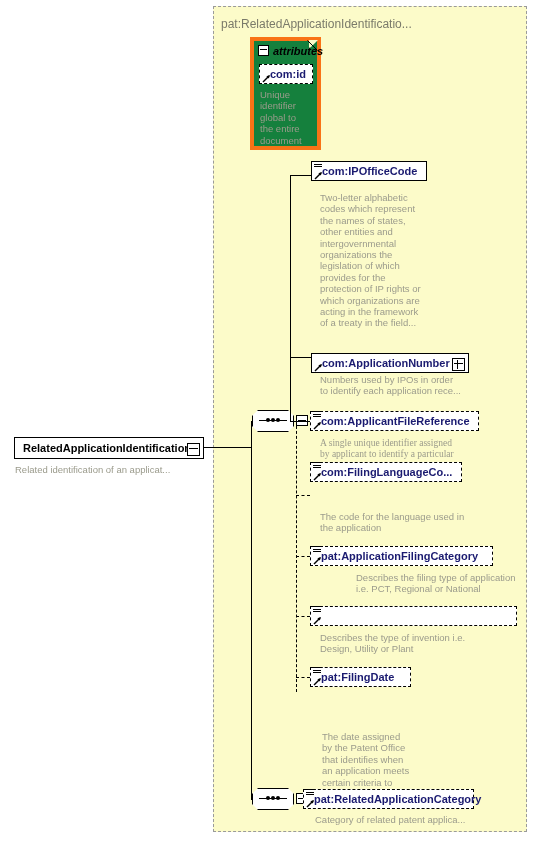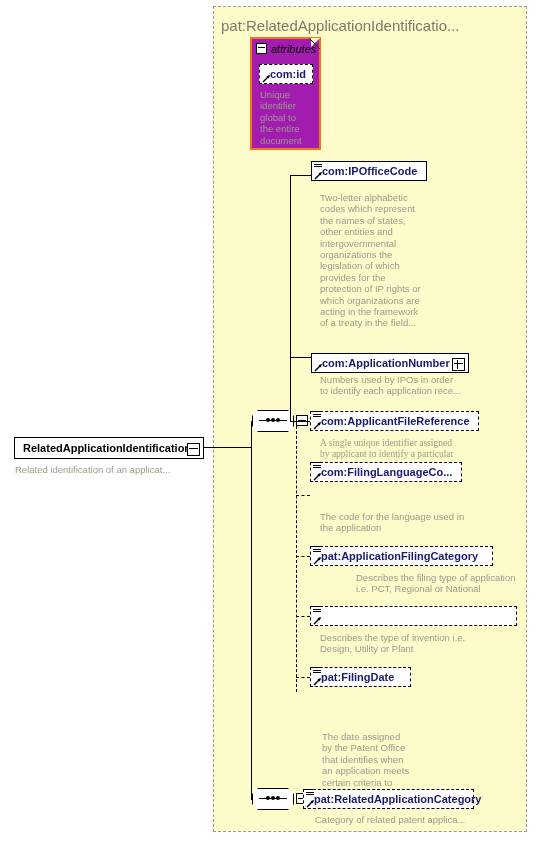--- a/index.html
+++ b/index.html
@@ -11,32 +11,33 @@
   .canvas{position:absolute;left:0;top:0;width:543px;height:843px;}
 
   
   .group-box{
     position:absolute;
     border:1px dashed #9a9a9a;
     background:#fcfbc9;
   }
   .group-title{
     position:absolute;
-    font-size:15px;
+    font-size:12px;
     color:#7a7a6a;
     white-space:nowrap;
     letter-spacing:0px;
   }
 
   
   .attr-box{
     position:absolute;
-    background:#a21caf;
-    border:2px solid #f97316;
+    background:#15803d;
+    border:4px solid #f97316;
     box-sizing:border-box;
+    font-weight:bold;
   }
   .attr-header{
     position:absolute;
     left:0;top:0;
     display:flex;align-items:center;
     height:19px;
     padding-left:4px;
     font-size:11px;
     font-style:italic;
     color:#000;

